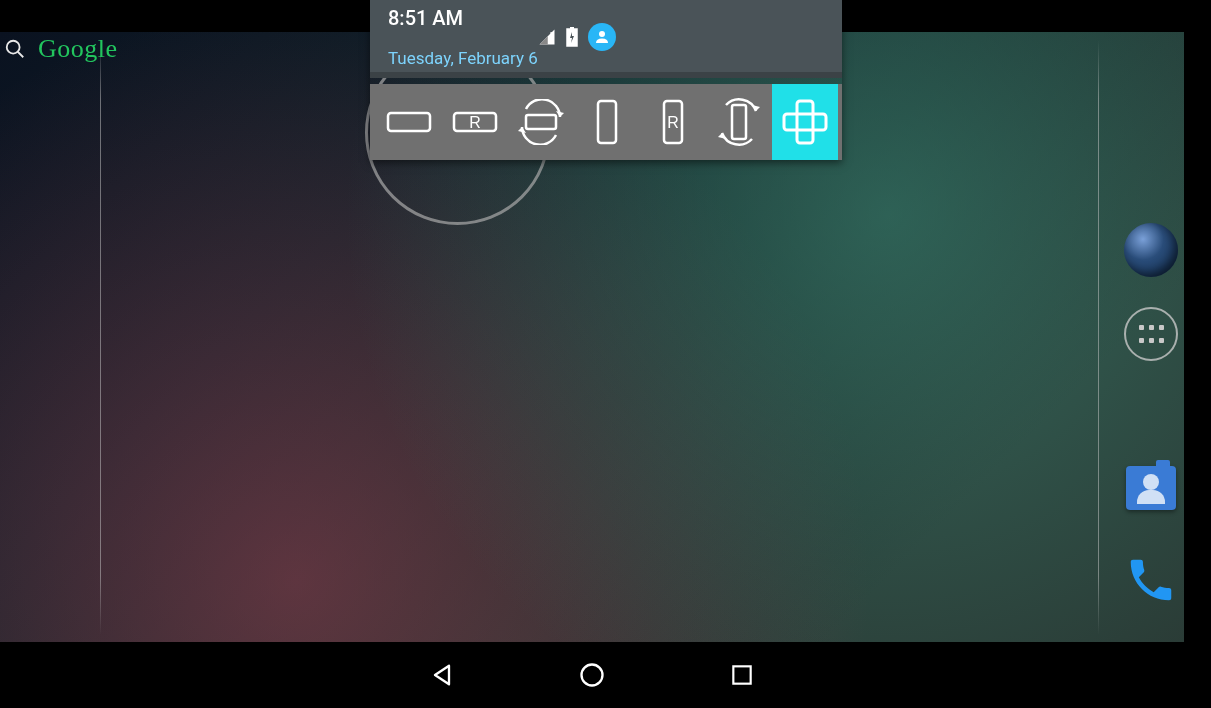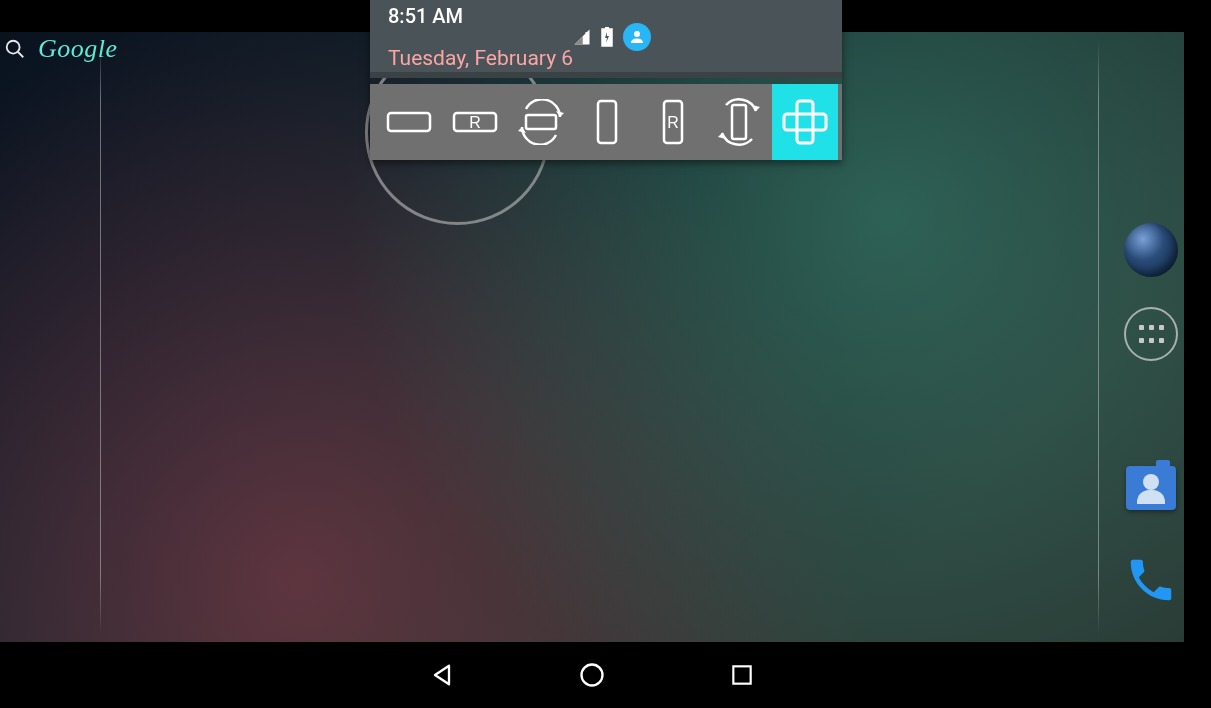--- a/index.html
+++ b/index.html
@@ -30,39 +30,39 @@
 
   
   .rightblack { position: absolute; right: 0; top: 0; width: 27px; height: 708px; background: #000; z-index: 5; }
 
   
   .search-area {
     position: absolute; left: 0; top: 34px; display: flex; align-items: center; gap: 8px; z-index: 3;
     color: #e8e8e8;
   }
   .search-icon-wrap { width: 30px; height: 30px; display:flex; align-items:center; justify-content:center; }
-  .search-text { font-family: Georgia, 'Times New Roman', serif; font-size: 26px; color: #5eead4; letter-spacing: 0.5px; font-style: italic; }
+  .search-text { font-family: Georgia, 'Times New Roman', serif; font-size: 26px; color: #22c55e; letter-spacing: 0.5px; }
 
   
   .big-circle {
     position: absolute; left: 365px; top: 40px; width: 185px; height: 185px;
     border: 3px solid rgba(170,170,170,0.7); border-radius: 50%; z-index: 2;
   }
 
   
   .shade {
     position: absolute; left: 370px; top: 0; width: 472px; z-index: 10;
     box-shadow: 0 3px 8px rgba(0,0,0,0.5);
   }
   .shade-header {
     background: #4a5358; height: 72px; padding: 8px 14px 6px 18px; color: #fff;
     display: flex; justify-content: flex-start; align-items: center;
   }
   .shade-time { font-size: 20px; font-weight: 500; }
-  .shade-date { font-size: 21px; color: #fca5a5; margin-top: 18px; }
+  .shade-date { font-size: 17px; color: #7dd3fc; margin-top: 18px; }
   .shade-right { display: flex; align-items: center; gap: 10px; }
   .avatar {
     width: 28px; height: 28px; border-radius: 50%; background: #29b6f6;
     display: flex; align-items: center; justify-content: center;
   }
   .shade-sep { height: 6px; background: #3b4246; }
   .shade-gap { height: 6px; background: rgba(0,0,0,0); }
   
   
   .rot-toolbar {

